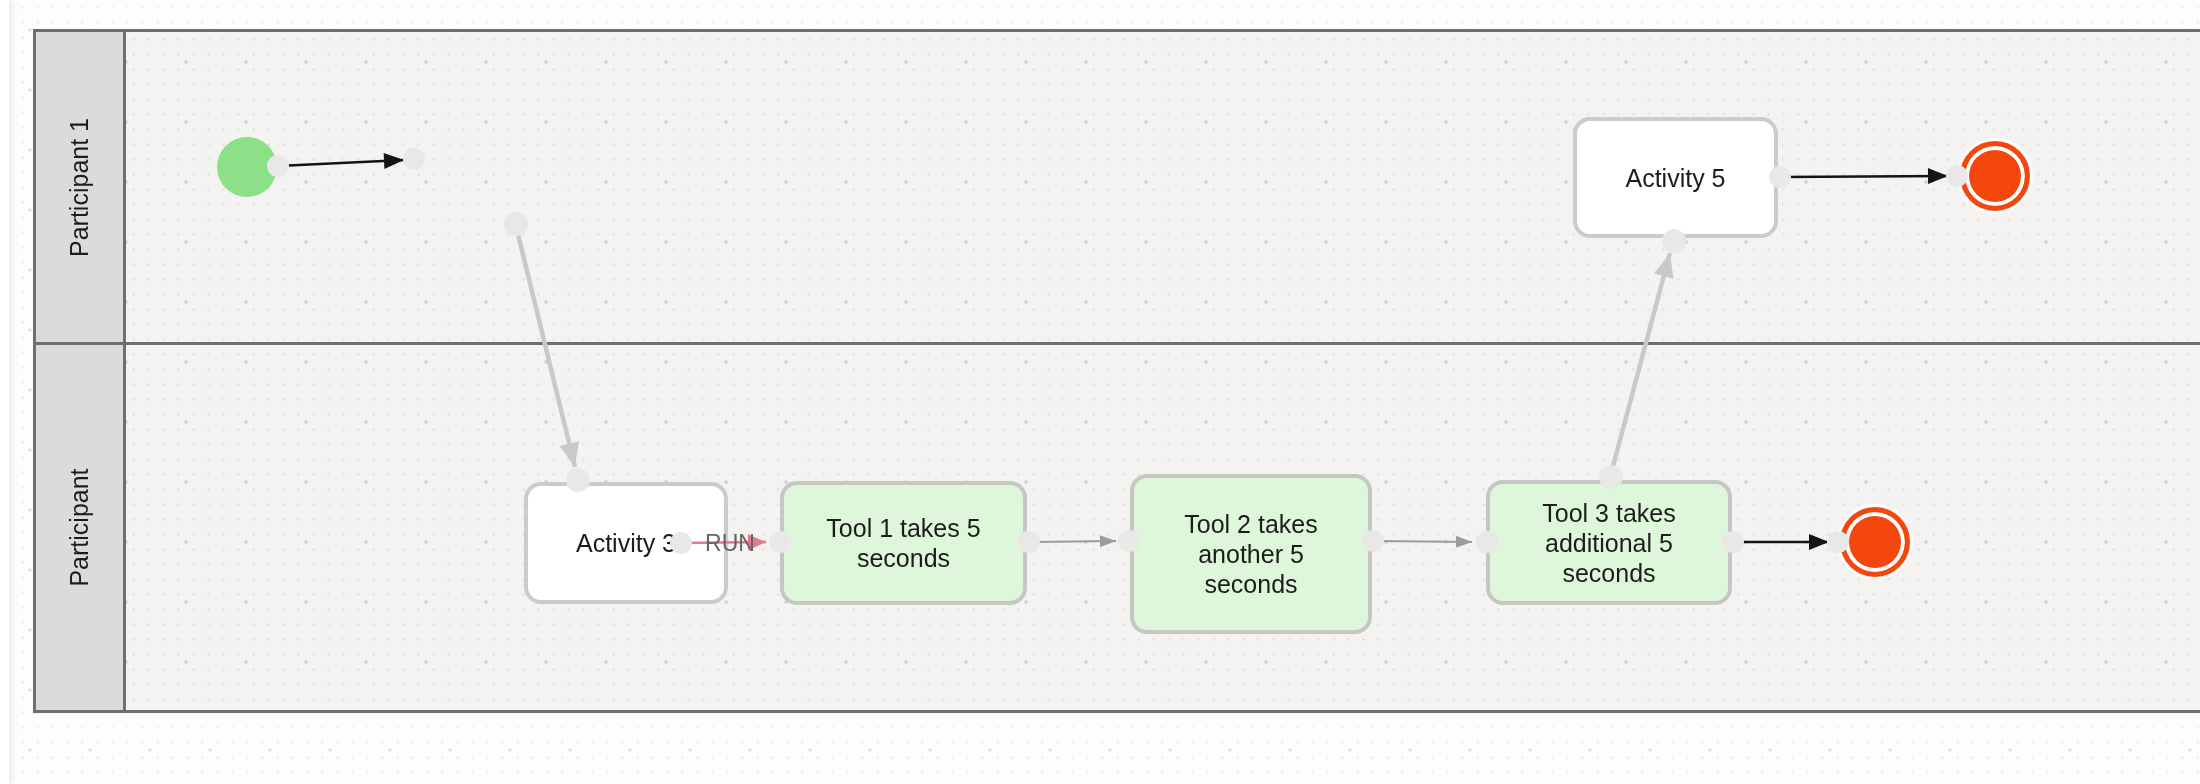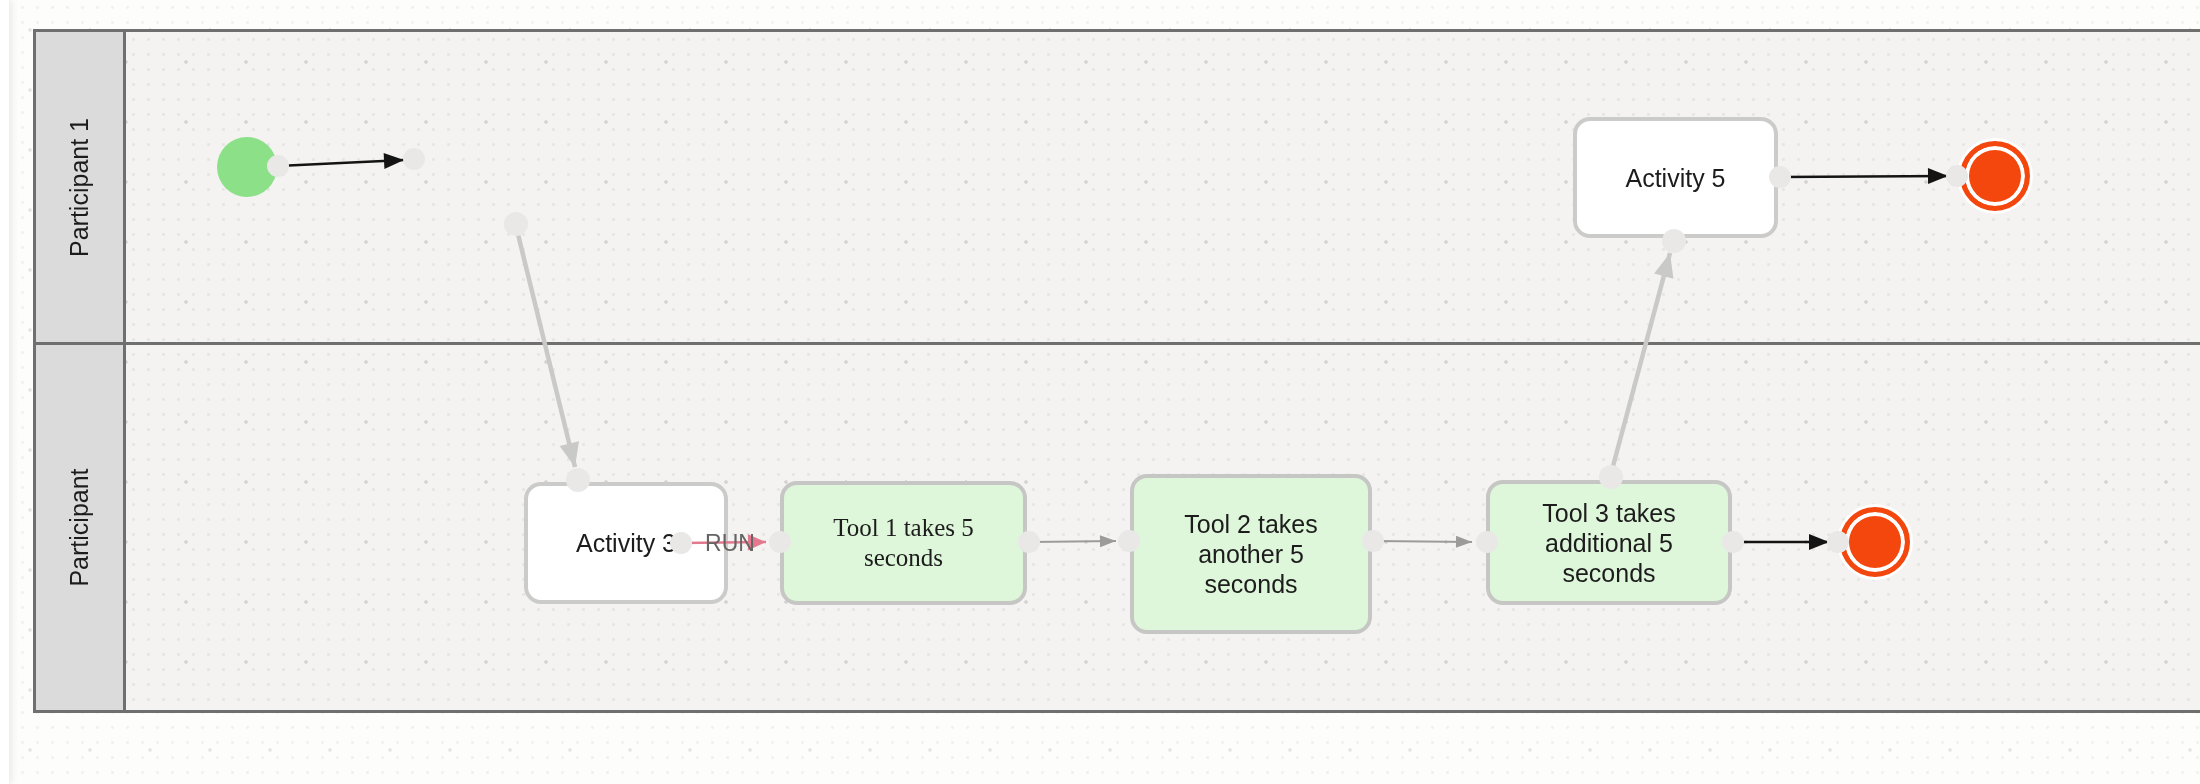--- a/index.html
+++ b/index.html
@@ -131,21 +131,21 @@
   <div class="event start" style="left:217px; top:137px;"></div>
   <div class="event end" style="left:1960px; top:141px;"></div>
   <div class="event end" style="left:1840px; top:507px;"></div>
 
   <div class="node" style="left:1573px; top:117px; width:205px; height:121px;">
     <span class="lbl">Activity 5</span>
   </div>
   <div class="node" style="left:476px; top:482px; width:204px; height:122px;margin-left:48px;">
     <span class="lbl">Activity 3</span>
   </div>
-  <div class="node tool" style="left:780px; top:481px; width:247px; height:124px;font-family:Liberation Serif, serif;">
+  <div class="node tool" style="left:780px; top:481px; width:247px; height:124px;">
     <span class="lbl lbl-w190">Tool 1 takes 5 seconds</span>
   </div>
   <div class="node tool" style="left:1130px; top:474px; width:242px; height:160px;">
     <span class="lbl lbl-w200">Tool 2 takes another 5 seconds</span>
   </div>
   <div class="node tool" style="left:1486px; top:480px; width:246px; height:125px;text-align:center;">
     <span class="lbl lbl-w160">Tool 3 takes additional 5 seconds</span>
   </div>
 
   <svg class="overlay" xmlns="http://www.w3.org/2000/svg">

